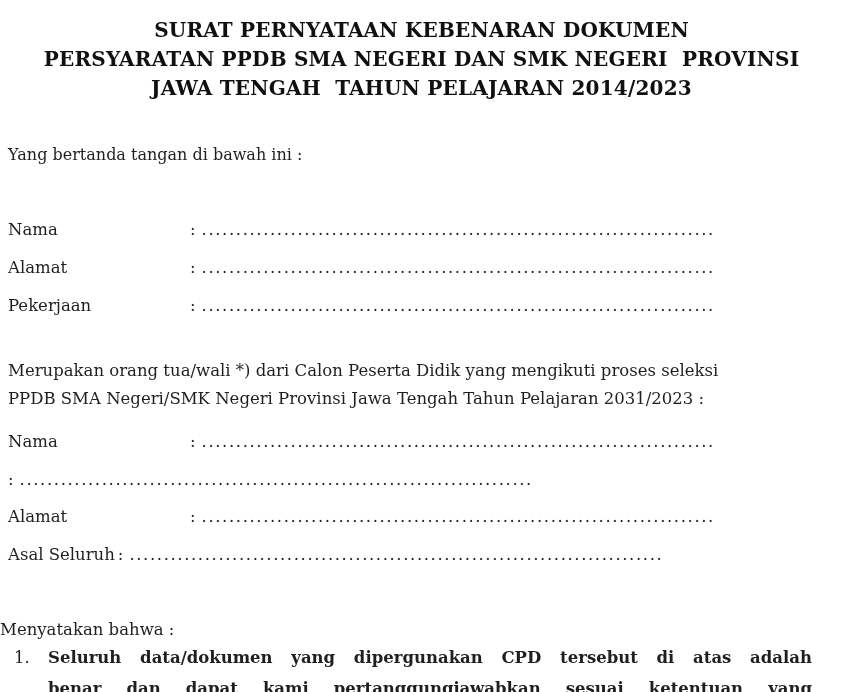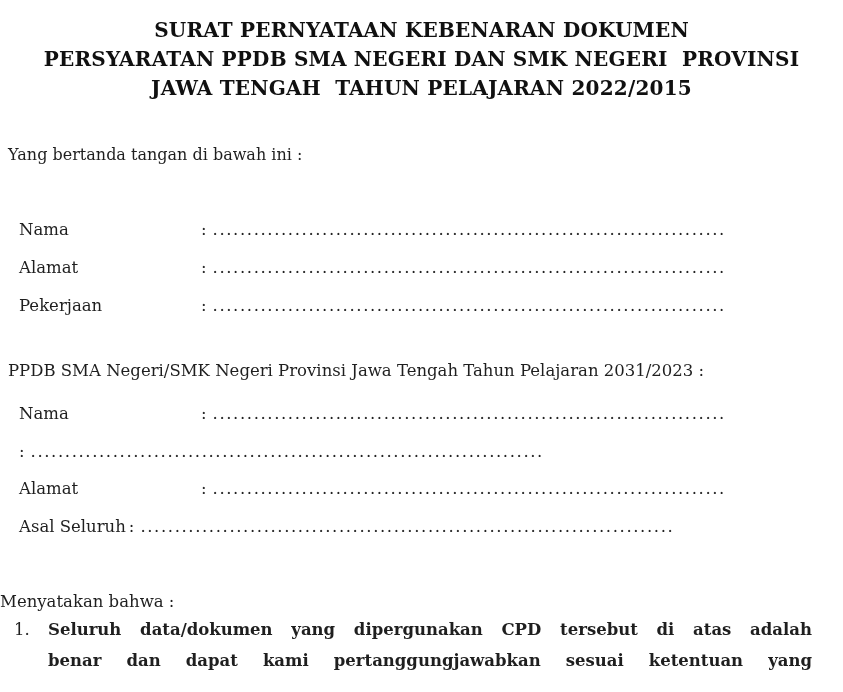--- a/index.html
+++ b/index.html
@@ -30,21 +30,21 @@
     line-height: 24px;
     white-space: pre-wrap;
   }
 
   .fields { margin-top: 53px; }
   .fields2 { margin-top: 19px; }
 
   .field-row {
     display: flex;
     align-items: baseline;
-    padding-left: 19px;
+    padding-left: 8px;
     height: 38px;
     font-size: 16.5px;
   }
   .fields2 .field-row { height: 37.5px; }
 
   .field-label { flex: none; width: 182px; }
   .colon { flex: none; }
 
   .leader {
     flex: none;
@@ -89,21 +89,21 @@
   }
 </style>
 </head>
 <body>
 
 <div class="page">
 
   <header class="title">
     <div>SURAT PERNYATAAN KEBENARAN DOKUMEN</div>
     <div>PERSYARATAN PPDB SMA NEGERI DAN SMK NEGERI  PROVINSI</div>
-    <div>JAWA TENGAH  TAHUN PELAJARAN 2022/2015</div>
+    <div>JAWA TENGAH  TAHUN PELAJARAN 2014/2023</div>
   </header>
 
   <p class="intro">Yang bertanda tangan di bawah ini :</p>
 
   <section class="fields fields-parent">
     <div class="field-row">
       <span class="field-label">Nama</span>
       <span class="colon">:</span>
       <span class="leader">....................................................................................................</span>
     </div>
@@ -113,20 +113,21 @@
       <span class="leader">....................................................................................................</span>
     </div>
     <div class="field-row">
       <span class="field-label">Pekerjaan</span>
       <span class="colon">:</span>
       <span class="leader">....................................................................................................</span>
     </div>
   </section>
 
   <section class="para">
+    <div>Merupakan orang tua/wali *) dari Calon Peserta Didik yang mengikuti proses seleksi</div>
     <div>PPDB SMA Negeri/SMK Negeri Provinsi Jawa Tengah Tahun Pelajaran 2031/2023 :</div>
   </section>
 
   <section class="fields fields2">
     <div class="field-row">
       <span class="field-label">Nama</span>
       <span class="colon">:</span>
       <span class="leader">....................................................................................................</span>
     </div>
     <div class="field-row">

